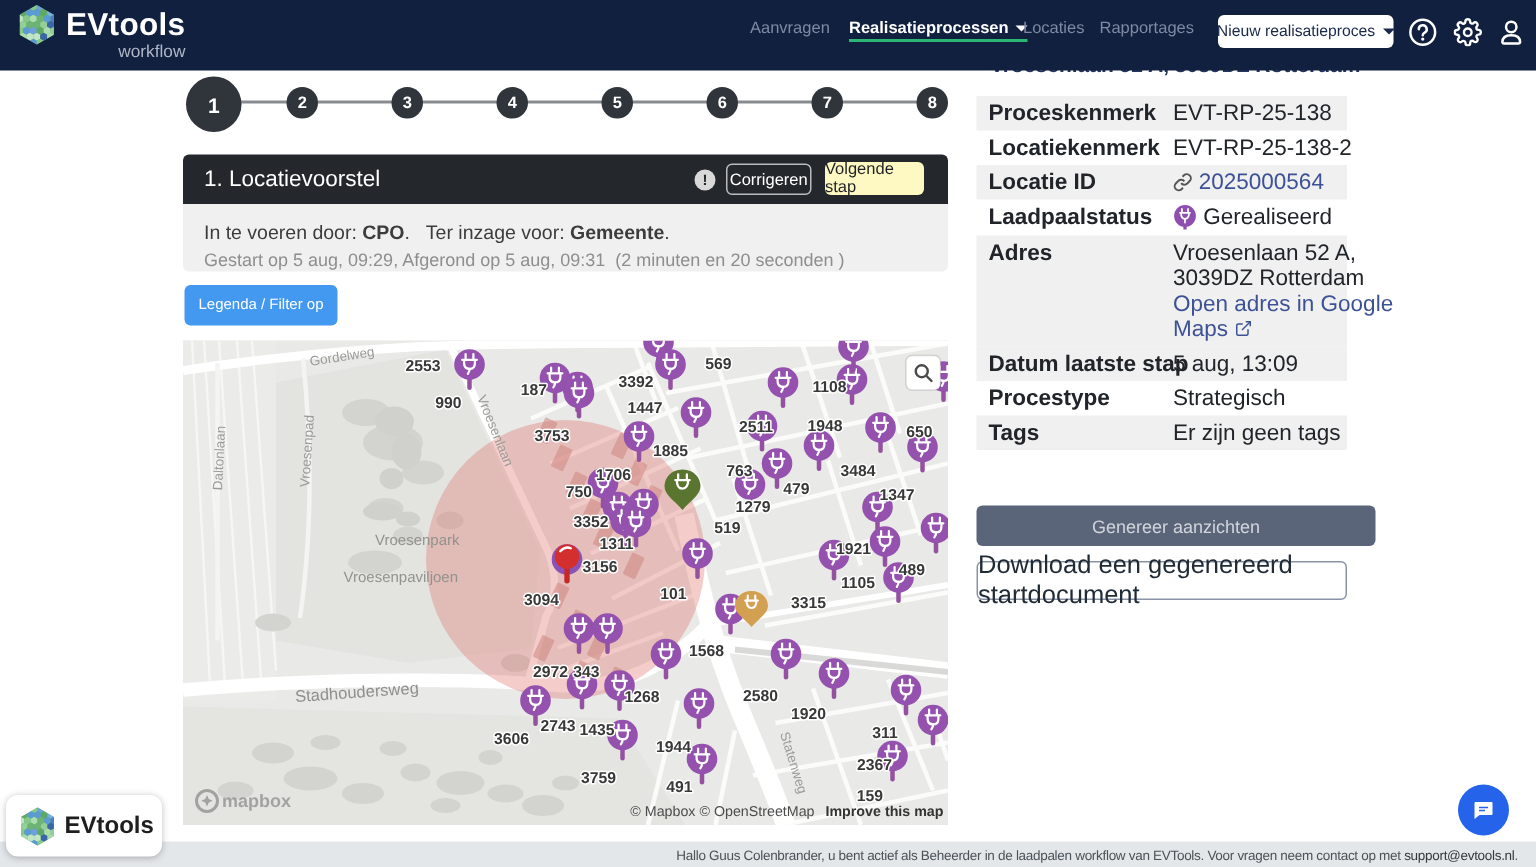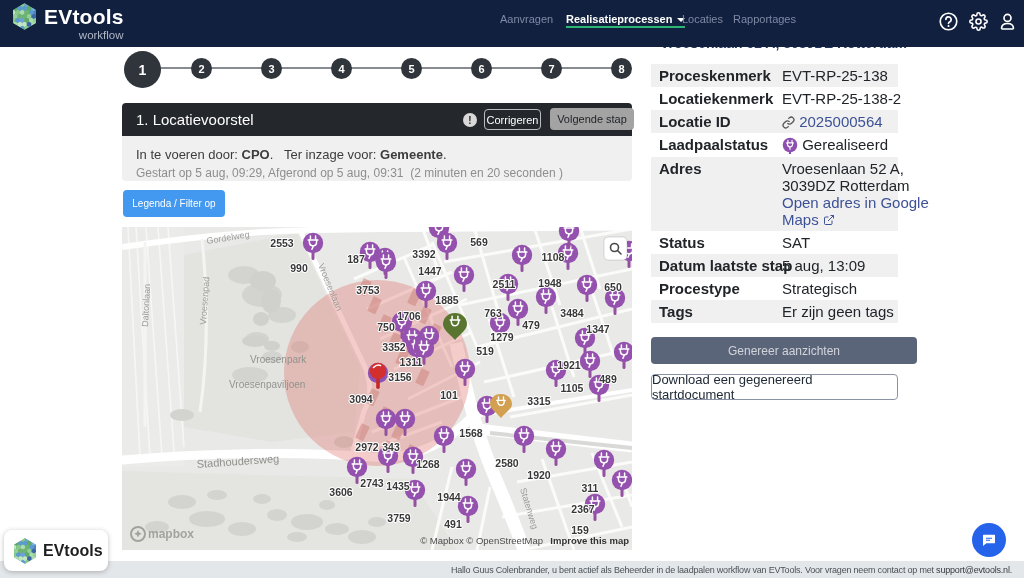--- a/index.html
+++ b/index.html
@@ -25,36 +25,36 @@
 .step.big { width:37px; height:37px; top:51px; font-size:14px; }
 
 
 .panel-head { position:absolute; left:122px; top:103px; width:510px; height:33px; background:#24272b; border-radius:4px 4px 0 0; color:#fff; display:flex; align-items:center; z-index:5;}
 .panel-head .title { font-size:15px; margin-left:14px; }
 .panel-info { position:absolute; left:122px; top:136px; width:510px; height:45px; background:#f0f0f0; border-radius:0 0 4px 4px; font-size:13px; padding:10px 14px; z-index:5;}
 .panel-info .l1 { color:#3c3c3c; line-height:18px; }
 .panel-info .l2 { color:#8e8e8e; line-height:18px; font-size:12px; }
 .excl { position:absolute; left:341px; top:10px; width:14px; height:14px; border-radius:50%; background:#d9d9d9; color:#24272b; font-weight:bold; font-size:10px; display:flex; align-items:center; justify-content:center; }
 .btn-corr { position:absolute; left:362px; top:6px; width:57px; height:21px; border:1px solid #babdc0; border-radius:4px; color:#fff; background:transparent; font-size:11px; display:flex; align-items:center; justify-content:center; }
-.btn-next { position:absolute; left:428px; top:5px; width:84px; height:22px; background:#a3a3a3; border-radius:4px; color:#1e2125; font-size:11px; display:flex; align-items:center; justify-content:center; }
+.btn-next { position:absolute; left:428px; top:5px; width:66px; height:22px; background:#fef9c3; border-radius:4px; color:#1e2125; font-size:11px; display:flex; align-items:center; justify-content:center; }
 .btn-legenda { position:absolute; left:123px; top:190px; width:102px; height:27px; background:#4398f0; border-radius:4px; color:#fff; font-size:10px; display:flex; align-items:center; justify-content:center; z-index:5; }
 
 
 .map { position:absolute; left:122px; top:227px; width:510px; height:323px; background:#e9e9e7; overflow:hidden; z-index:4; }
 
 
 .sidebar { position:absolute; left:651px; top:64px; width:247px; z-index:5; }
 .cutoff { position:absolute; left:660px; top:34px; width:300px; height:18px; overflow:hidden; z-index:5; font-size:14px; font-weight:bold; color:#24355e; line-height:18px; }
 .tbl { width:247px; border-collapse:collapse; font-size:15px; color:#212529; table-layout:fixed; }
 .tbl td { padding:3px 2px 3px 8px; vertical-align:top; line-height:17px; white-space:nowrap; }
 .tbl tr.g { background:#f0f0f1; }
 .tbl td.lab { font-weight:bold; width:123px; }
 .blue { color:#3d5296; }
 .btn-gen { position:absolute; left:651px; top:337px; width:266px; height:27px; background:#5b657a; border-radius:4px; color:#d2d5db; font-size:12px; display:flex; align-items:center; justify-content:center; }
-.btn-dl { position:absolute; left:651px; top:374px; width:247px; height:26px; background:#fff; border:1px solid #8a93a6; border-radius:4px; color:#212b36; font-size:13px; display:flex; align-items:center; justify-content:center; }
+.btn-dl { position:absolute; left:651px; top:374px; width:247px; height:26px; background:#fff; border:1px solid #8a93a6; border-radius:4px; color:#212b36; font-size:17px; display:flex; align-items:center; justify-content:center; }
 
 
 footer { position:absolute; left:0; top:561px; width:1024px; height:17px; background:#e4e7ea; z-index:20; font-size:9px; letter-spacing:-0.2px; color:#4a5258; display:flex; align-items:center; justify-content:flex-end; padding-right:12px;padding-left:40px; }
 .brandcard { position:absolute; left:4px; top:530px; width:104px; height:41px; background:#fff; border-radius:8px; box-shadow:0 1px 5px rgba(0,0,0,0.25); z-index:25; display:flex; align-items:center; }
 .brandcard .bt { font-size:16px; font-weight:bold; color:#1e1e1e; margin-left:6px; }
 .chatbtn { position:absolute; left:972px; top:523px; width:34px; height:34px; border-radius:50%; background:#2563eb; z-index:25; display:flex; align-items:center; justify-content:center; }
 </style>
 </head>
 <body>
 
@@ -111,20 +111,21 @@
       <div class="ev">EVtools</div>
       <div class="wf">workflow</div>
     </div>
   </div>
   <nav>
     <span class="item" style="left:500px">Aanvragen</span>
     <span class="item active" style="left:566px">Realisatieprocessen<span class="caret"></span></span>
     <span class="item" style="left:682px">Locaties</span>
     <span class="item" style="left:733px">Rapportages</span>
   </nav>
+  <div class="newproc" style="font-size:10.5px">Nieuw realisatieproces<span class="caret"></span></div>
   <svg class="hicon" style="left:939px;top:12px" width="19" height="19" viewBox="0 0 23 23" fill="none" stroke="#fff" stroke-width="2">
     <circle cx="11.5" cy="11.5" r="10"></circle>
     <path d="M8.3 9 a3.2 3.2 0 1 1 4.5 3 c-1 .5-1.3 1-1.3 1.9" stroke-linecap="round"></path>
     <circle cx="11.5" cy="17" r="1.3" fill="#fff" stroke="none"></circle>
   </svg>
   <svg class="hicon" style="left:969px;top:12px" width="19" height="19" viewBox="0 0 24 24" fill="none" stroke="#fff" stroke-width="2">
     <circle cx="12" cy="12" r="3.2"></circle>
     <path d="M19.4 15a1.65 1.65 0 0 0 .33 1.82l.06.06a2 2 0 1 1-2.83 2.83l-.06-.06a1.65 1.65 0 0 0-1.82-.33 1.65 1.65 0 0 0-1 1.51V21a2 2 0 1 1-4 0v-.09A1.65 1.65 0 0 0 9 19.4a1.65 1.65 0 0 0-1.82.33l-.06.06a2 2 0 1 1-2.83-2.83l.06-.06a1.65 1.65 0 0 0 .33-1.82 1.65 1.65 0 0 0-1.51-1H3a2 2 0 1 1 0-4h.09A1.65 1.65 0 0 0 4.6 9a1.65 1.65 0 0 0-.33-1.82l-.06-.06a2 2 0 1 1 2.83-2.83l.06.06a1.65 1.65 0 0 0 1.82.33H9a1.65 1.65 0 0 0 1-1.51V3a2 2 0 1 1 4 0v.09a1.65 1.65 0 0 0 1 1.51 1.65 1.65 0 0 0 1.82-.33l.06-.06a2 2 0 1 1 2.83 2.83l-.06.06a1.65 1.65 0 0 0-.33 1.82V9a1.65 1.65 0 0 0 1.51 1H21a2 2 0 1 1 0 4h-.09a1.65 1.65 0 0 0-1.51 1z"></path>
   </svg>
   <svg class="hicon" style="left:998px;top:12px" width="19" height="19" viewBox="0 0 24 24" fill="none" stroke="#fff" stroke-width="2.1">
@@ -440,24 +441,20 @@
             </svg> Gerealiseerd</td>
         </tr>
     <tr class="g">
           <td class="lab">Adres</td>
           <td>Vroesenlaan 52 A,<br>3039DZ Rotterdam<br><span class="blue">Open adres in Google<br>Maps <svg width="12" height="12" viewBox="0 0 24 24" fill="none" stroke="#3d5296" stroke-width="2" style="vertical-align:-1px">
                 <path d="M18 13v6a2 2 0 0 1-2 2H5a2 2 0 0 1-2-2V8a2 2 0 0 1 2-2h6"></path>
                 <path d="M15 3h6v6"></path>
                 <path d="M10 14L21 3"></path>
               </svg></span></td>
         </tr>
-    <tr>
-          <td class="lab">Status</td>
-          <td>SAT</td>
-        </tr>
     <tr class="g">
           <td class="lab">Datum laatste stap</td>
           <td>5 aug, 13:09</td>
         </tr>
     <tr>
           <td class="lab">Procestype</td>
           <td>Strategisch</td>
         </tr>
     <tr class="g">
           <td class="lab">Tags</td>

